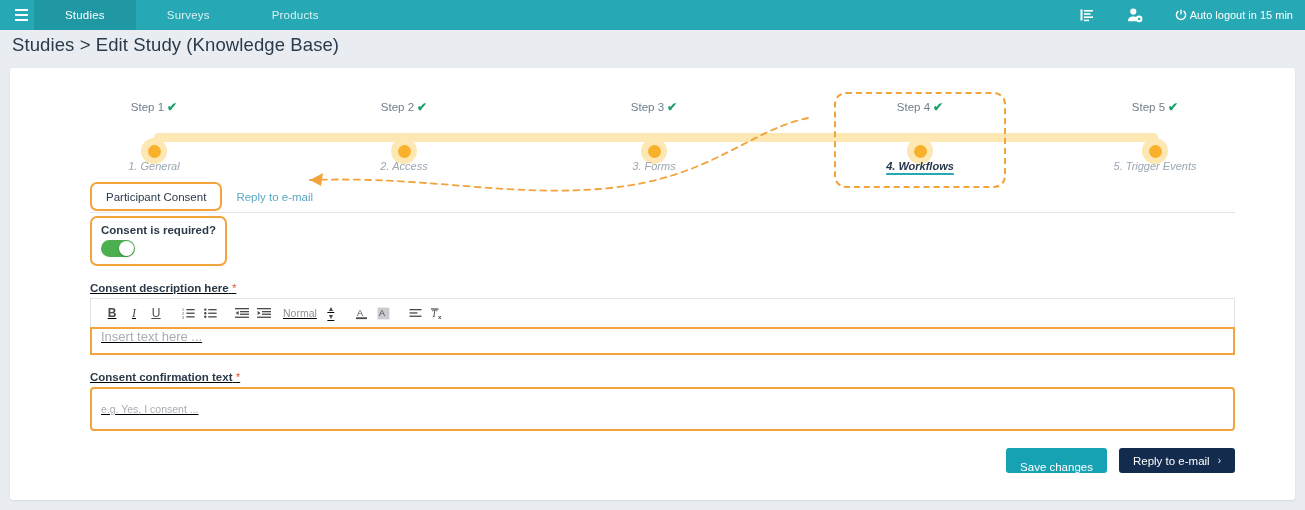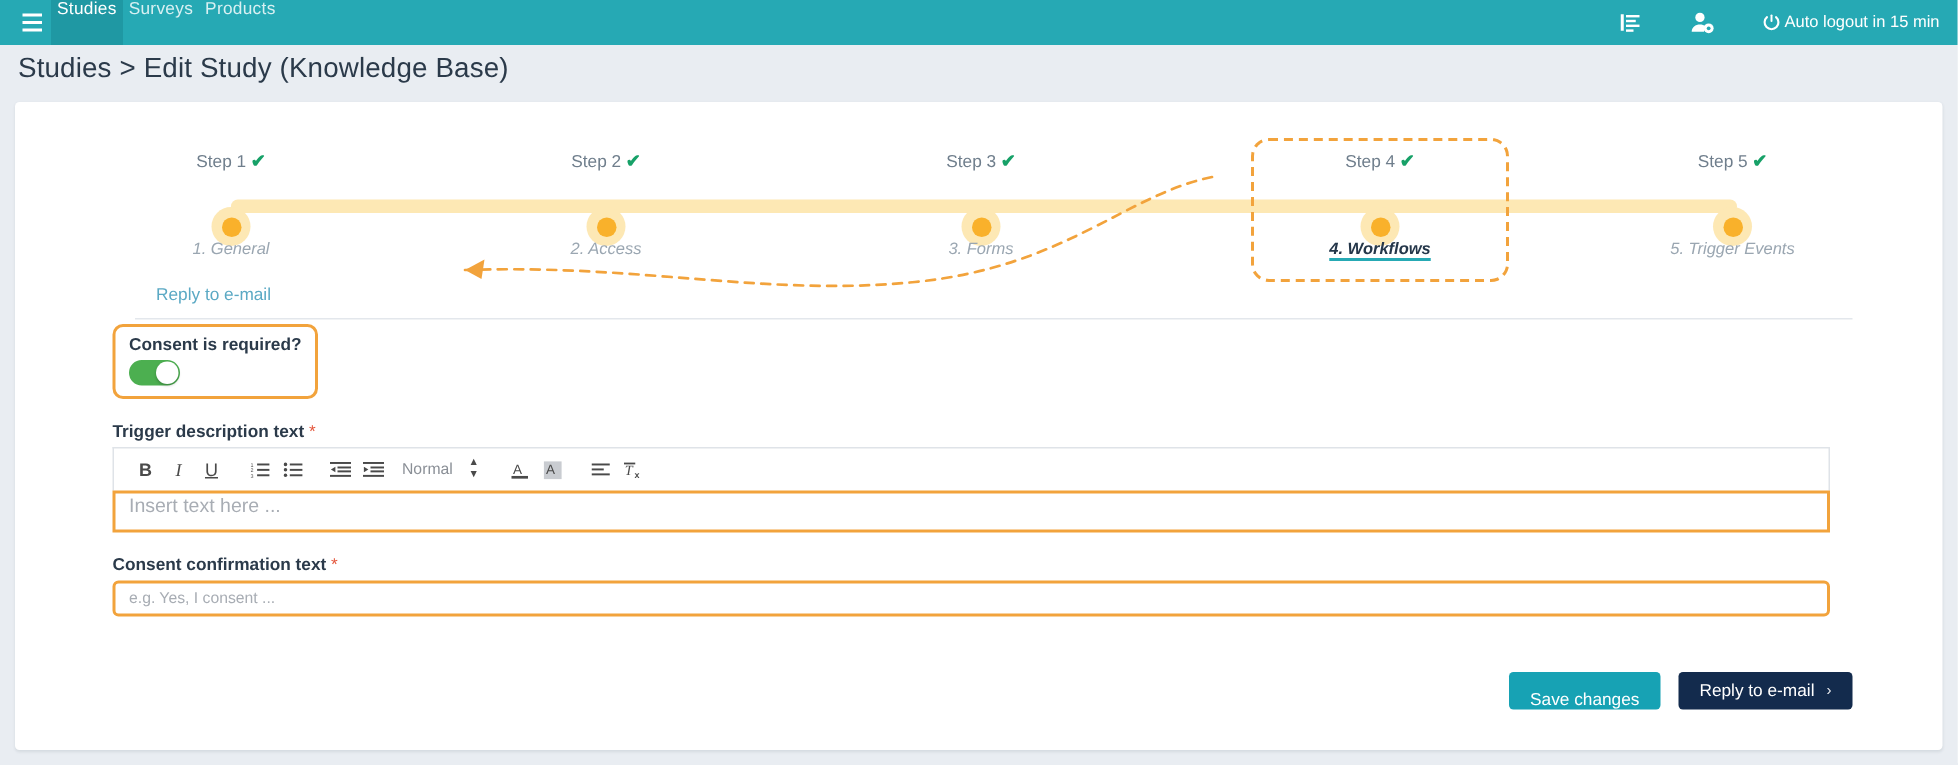--- a/index.html
+++ b/index.html
@@ -14,21 +14,21 @@
   .topnav {
     position: absolute; left: 0; top: 0; width: 1305px; height: 30px;
     background: #26a9b4; display: flex; align-items: center;
   }
   .hamburger {
     width: 26px; height: 30px; display: flex; flex-direction: column;
     align-items: center; justify-content: center; gap: 3px; margin-left: 8px;
   }
   .hamburger i { display:block; width: 13px; height: 2px; background: #ffffff; }
   .nav-item {
-    height: 30px; display: flex; align-items: flex-start; padding: 0 4px;
+    height: 30px; display: flex; align-items: center; padding: 0 31px;
     color: #d8f0f2; font-size: 11.5px; letter-spacing: .2px;
   }
   .nav-item.active { background: #1f98a3; color: #ffffff; }
   .nav-right {
     margin-left: auto; display: flex; align-items: center; gap: 32px;
     padding-right: 12px; color: #ffffff; font-size: 11px;
   }
   .nav-ic { width: 16px; height: 16px; display:block; }
   .logout { display: flex; align-items: center; gap: 3px; }
 
@@ -84,21 +84,21 @@
     border-bottom: 1px solid #e3e7ec; display: flex; align-items: center;
   }
   .tab { font-size: 11.5px; color: #5ba9c4; padding: 0 14px; height: 28px;
          display: flex; align-items: center; white-space: nowrap; }
   .tab.active {
     color: #2b3a4a; border: 2px solid #f2a33c; border-radius: 7px;
     height: 29px; background: #fff;
   }
 
   
-  .form { position: absolute; left: 65px; top: 148px; width: 1145px; }
+  .form { position: absolute; left: 80px; top: 148px; width: 1145px; text-decoration: underline; }
   .toggle-box {
     border: 2px solid #f2a33c; border-radius: 7px; padding: 6px 9px 7px 9px;
     display: inline-block;
   }
   .toggle-label { font-size: 11.5px; color: #2b3a4a; font-weight: bold; margin-bottom: 4px; }
   .switch {
     width: 34px; height: 17px; border-radius: 9px; background: #4caf50;
     position: relative; display: block;
   }
   .switch .knob {
@@ -123,21 +123,21 @@
   .tb-normal { font-size: 10.5px; color: #8a8f96; padding: 0 4px 0 8px; }
   .tb-updown { display:flex; flex-direction: column; align-items:center; gap:2px; width: 20px; }
   .tb-updown span { font-size: 7px; line-height: 6px; color: #4a4a4a; }
 
   .editor-body {
     width: 1145px; height: 28px; border: 2px solid #f2a33c; border-radius: 0;
     display: flex; align-items: flex-start; padding-left: 9px;
     font-size: 13px; color: #a8adb4;
   }
   .text-input {
-    width: 1145px; height: 24px; border: 2px solid #f2a33c; border-radius: 4px;
+    width: 1145px; height: 44px; border: 2px solid #f2a33c; border-radius: 4px;
     display: flex; align-items: center; padding-left: 9px;
     font-size: 10.5px; color: #a8adb4; background: #fff;
   }
 
   
   .btnrow {
     position: absolute; right: 60px; top: 380px; display: flex; gap: 12px; align-items: center;
   }
   .btn {
     height: 25px; border-radius: 3px; display: flex; align-items: center;
@@ -256,36 +256,39 @@
 
     <div class="hl-box"></div>
   </div>
 
   <svg class="connector">
     <path d="M798 50 C 740 62, 700 110, 600 120 C 500 130, 420 108, 300 112" stroke="#f2a33c" stroke-width="1.8" fill="none" stroke-dasharray="6 5" stroke-linecap="round"></path>
     <path d="M300 112 L 313 105 L 311 118 Z" fill="#f2a33c"></path>
   </svg>
 
   <div class="tabs">
+    <div class="tab active">
+      <span>Participant Consent</span>
+    </div>
     <div class="tab">
       <span>Reply to e-mail</span>
     </div>
   </div>
 
   <div class="form">
 
     <div class="toggle-box">
       <div class="toggle-label">Consent is required?</div>
       <span class="switch">
         <span class="knob"></span>
       </span>
     </div>
 
     <div class="field-label">
-      <span>Trigger description text</span>
+      <span>Consent description here</span>
       <span class="req">*</span>
     </div>
 
     <div class="editor-toolbar">
       <span class="tb-btn" style="font-weight:bold">B</span>
       <span class="tb-btn" style="font-style:italic;font-family:'Liberation Serif',serif">I</span>
       <span class="tb-btn" style="text-decoration:underline">U</span>
       <span class="tb-gap"></span>
       <span class="tb-btn">
         <svg width="13" height="12" viewBox="0 0 13 12">

